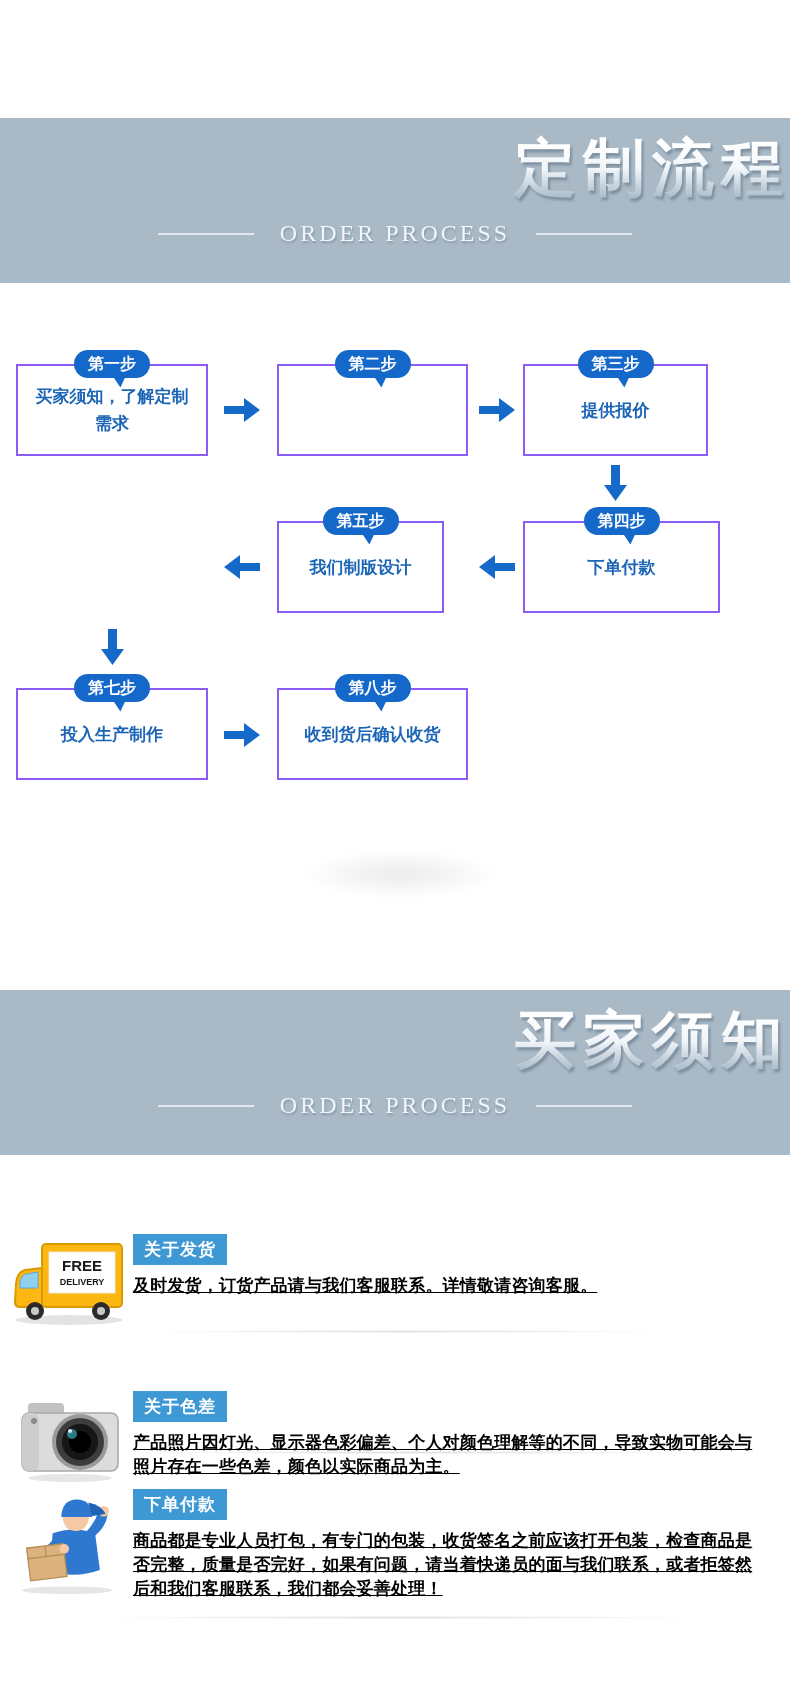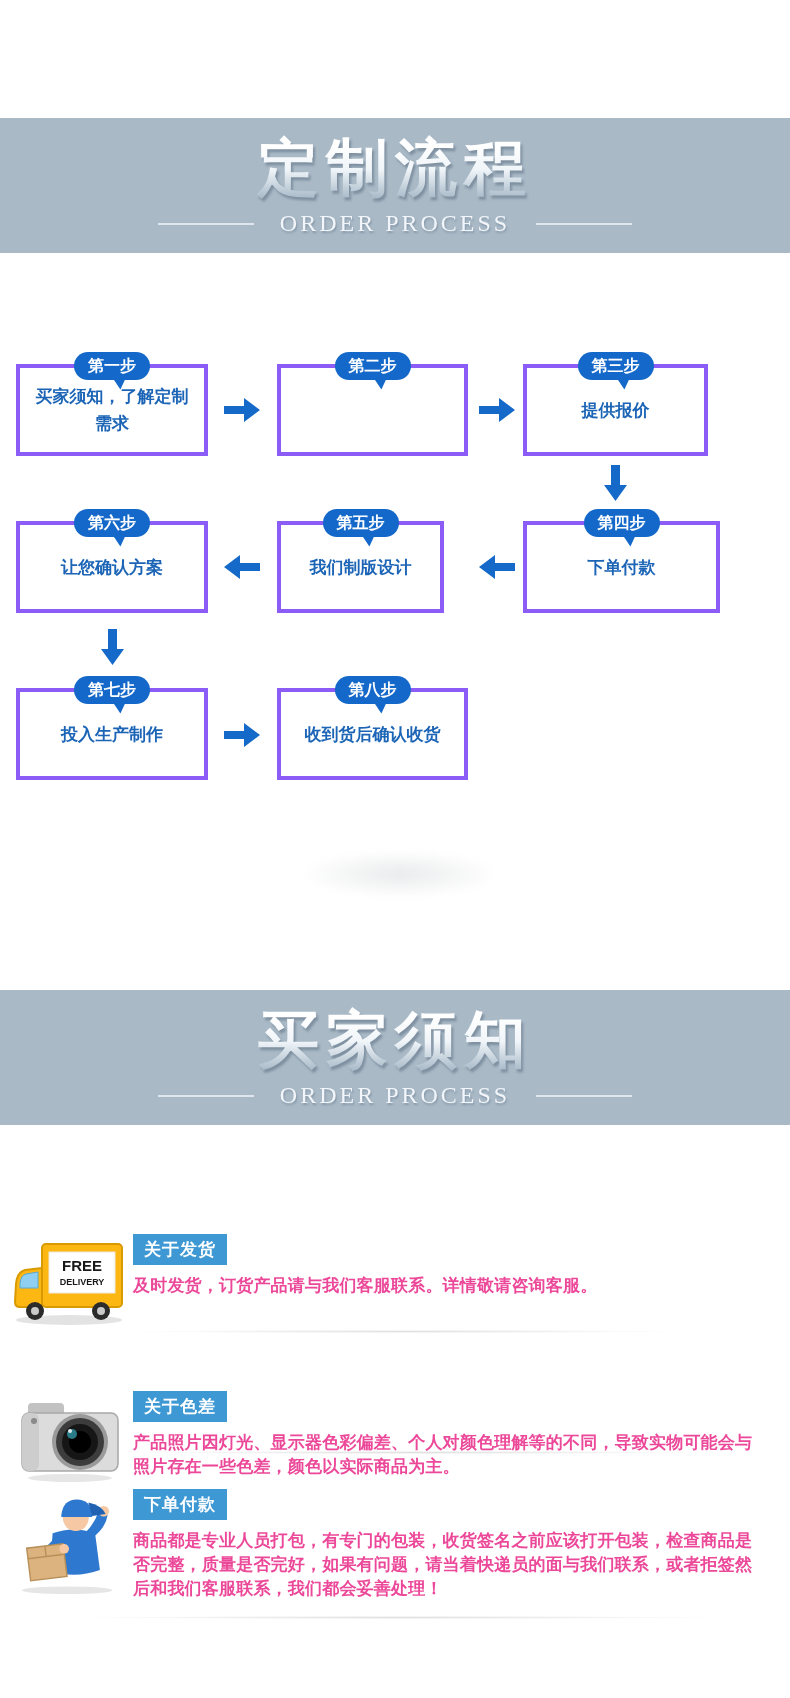--- a/index.html
+++ b/index.html
@@ -1,32 +1,32 @@
 <!DOCTYPE html>
 <html><head>
 <meta charset="utf-8">
 <style>
   html,body{margin:0;padding:0;background:#fff;}
   .page{position:relative;width:790px;height:1698px;background:#ffffff;overflow:hidden;
         font-family:"Liberation Sans",sans-serif;}
 
   
-  .banner{position:absolute;left:0;width:790px;height:135px;background:#a9b9c6;text-align:center;}
+  .banner{position:absolute;left:0;width:790px;height:165px;background:#a9b9c6;text-align:right;}
   .banner-title{display:inline-block;margin-top:12px;font-size:62px;font-weight:bold;
         letter-spacing:7px;line-height:76px;
         background:linear-gradient(180deg,#ffffff 20%,#f0f5f9 52%,#9db1c1 96%);
         -webkit-background-clip:text;background-clip:text;color:transparent;
         filter:drop-shadow(2px 3px 1px rgba(92,112,132,.55));}
-  .banner-sub{margin-top:4px;display:flex;align-items:center;justify-content:center;gap:26px;}
+  .banner-sub{margin-top:14px;display:flex;align-items:center;justify-content:center;gap:26px;}
   .banner-sub .line{width:96px;height:2px;background:#e4ebf1;opacity:.9;}
   .banner-sub .sub-text{font-family:"Liberation Serif",serif;font-size:24px;letter-spacing:3px;
         color:#f2f6fa;text-shadow:1px 2px 2px rgba(104,124,146,.55);}
 
   
-  .flow-box{position:absolute;height:92px;background:#fff;border:4px solid #8b5cf6;
+  .flow-box{position:absolute;height:92px;background:#fff;border:2px solid #8b5cf6;
         box-sizing:border-box;display:flex;align-items:center;justify-content:center;}
   .step-text{width:100%;padding:0 4px;text-align:center;font-size:17px;font-weight:bold;
         color:#1b64b6;line-height:27px;white-space:pre-line;}
   .step-badge{position:absolute;top:-16px;left:50%;transform:translateX(-50%);
         background:#1468c9;color:#fff;font-size:16px;font-weight:bold;line-height:28px;
         padding:0 14px;border-radius:14px;white-space:nowrap;z-index:2;}
   .step-badge::after{content:"";position:absolute;bottom:-9px;left:54%;width:0;height:0;
         border-left:4px solid transparent;border-right:9px solid transparent;
         border-top:11px solid #1468c9;transform:rotate(-14deg);}
   .arrow{position:absolute;line-height:0;}
@@ -34,24 +34,24 @@
   .arrow.flip svg{transform:scaleX(-1);}
 
   
   .watermark{position:absolute;top:850;left:300px;top:850px;width:200px;height:48px;
         background:radial-gradient(ellipse at center,rgba(158,163,168,.22),rgba(255,255,255,0) 70%);
         filter:blur(3px);}
 
   
   .notice{position:absolute;left:0;width:790px;}
   .notice-icon{position:absolute;line-height:0;}
-  .notice-body{margin-left:133px;width:640px;}
+  .notice-body{margin-left:133px;width:640px;text-decoration:underline;}
   .notice-badge{display:inline-block;background:#3e98d4;color:#fff;font-size:17px;
         font-weight:bold;padding:4px 11px;letter-spacing:1px;}
-  .notice-text{margin-top:9px;font-size:17px;line-height:24px;color:#ec4899;
+  .notice-text{margin-top:9px;font-size:17px;line-height:24px;color:#000000;
         font-weight:600;letter-spacing:.2px;width:630px;}
   .divider{position:absolute;height:3px;
         background:radial-gradient(ellipse at center,#e0e0e0 0%,rgba(255,255,255,0) 72%);}
 </style>
 </head>
 <body>
 
 <div class="page">
 
   <section class="banner" style="top:118px;">
@@ -85,24 +85,20 @@
     <div class="step-badge"><span>第三步</span></div>
     <div class="step-text">提供报价</div>
   </div>
 
   <div class="arrow" style="left:602px;top:463px;">
     <svg width="27" height="40" viewBox="0 0 27 40">
         <path d="M9 2 H18 V22 H25 L13.5 38 L2 22 H9 Z" fill="#1569c8"></path>
       </svg>
   </div>
 
-  <div class="flow-box" style="left:16px;top:521px;width:192px;">
-    <div class="step-badge"><span>第六步</span></div>
-    <div class="step-text">让您确认方案</div>
-  </div>
   <div class="arrow flip" style="left:222px;top:553px;">
     <svg width="40" height="28" viewBox="0 0 40 28">
         <path d="M2 10 H22 V2 L38 14 L22 26 V18 H2 Z" fill="#1569c8"></path>
       </svg>
   </div>
   <div class="flow-box" style="left:277px;top:521px;width:167px;">
     <div class="step-badge"><span>第五步</span></div>
     <div class="step-text">我们制版设计</div>
   </div>
   <div class="arrow flip" style="left:477px;top:553px;">

